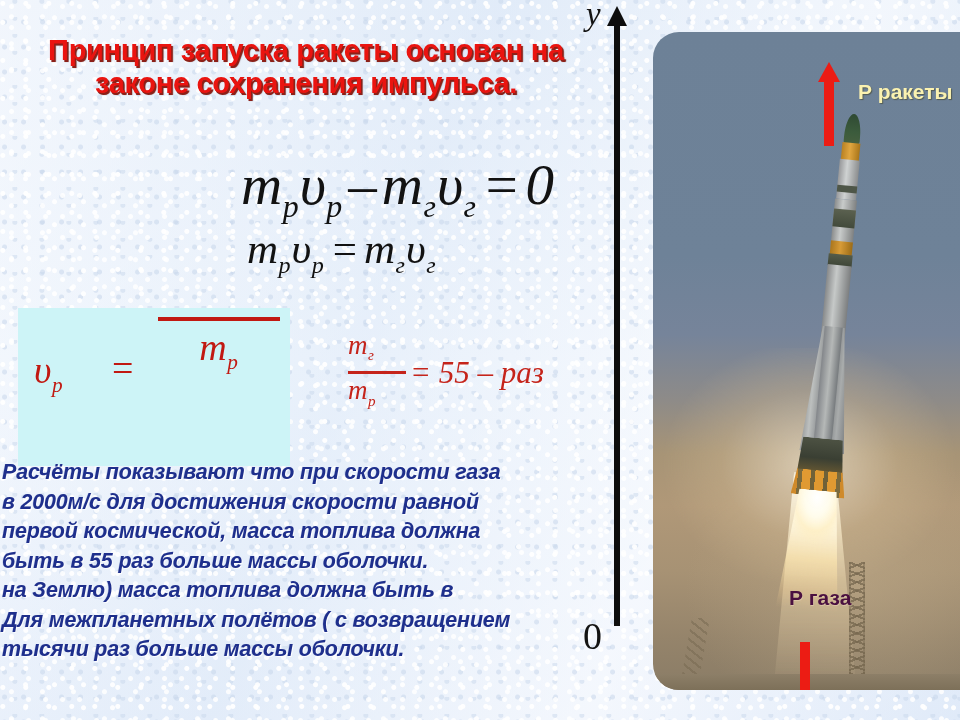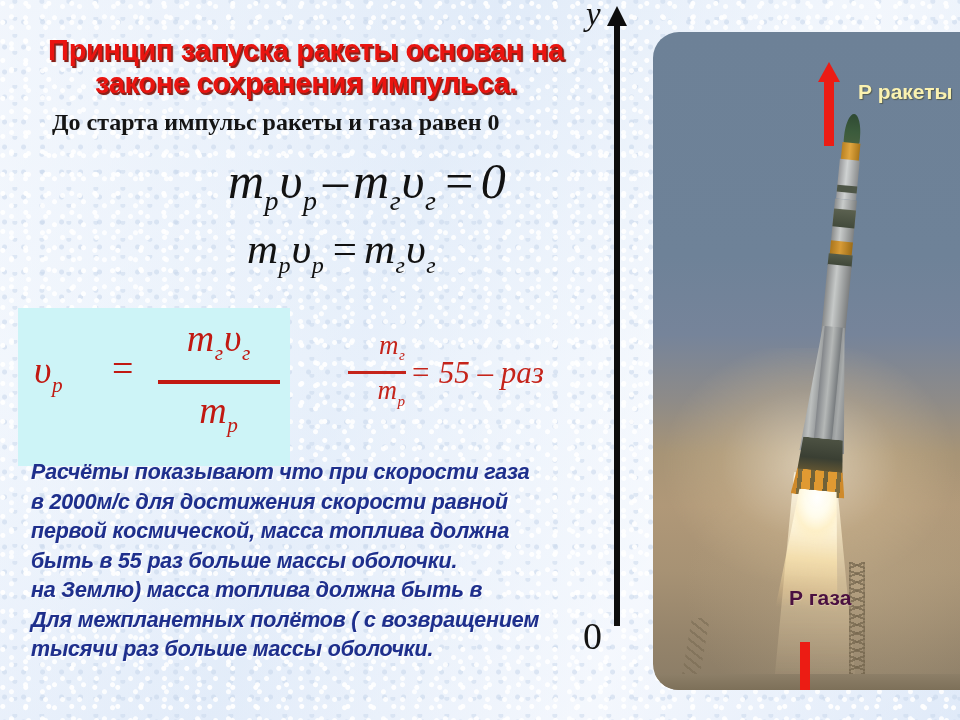--- a/index.html
+++ b/index.html
@@ -69,23 +69,23 @@
     margin-left: 0.5px;
     margin-right: 1px;
   }
   .math .op {
     font-style: italic;
     padding: 0 5px;
   }
 
   #eq1 {
     position: absolute;
-    left: 228px;
+    left: 241px;
     top: 152px;
-    font-size: 50px;
+    font-size: 57px;
     color: #121212;
   }
   #eq2 {
     position: absolute;
     left: 247px;
     top: 224px;
     font-size: 43px;
     color: #121212;
   }
 
@@ -138,36 +138,36 @@
   
   #eq3 {
     position: absolute;
     left: 348px;
     top: 330px;
     color: #c5241b;
     display: flex;
     align-items: center;
   }
   #eq3 .fr {
-    text-align: right;
+    text-align: left;
     width: 58px;
   }
   #eq3 .fr .num { font-size: 27px; line-height: 30px; }
   #eq3 .fr .bar { height: 3px; background: #c5241b; margin: 1px 0; }
   #eq3 .fr .den { font-size: 27px; line-height: 30px; }
   #eq3 .rhs {
     font-size: 31px;
     margin-left: 4px;
     white-space: nowrap;
   }
 
   
   .body-text {
     position: absolute;
-    left: 31px;
+    left: 2px;
     top: 458px;
     width: 600px;
     font-family: "Liberation Sans", sans-serif;
     font-weight: bold;
     font-style: italic;
     font-size: 21.5px;
     line-height: 29.5px;
     color: #1e2f8c;
     letter-spacing: -0.2px;
     text-shadow: 1px 1px 0 rgba(255,255,255,0.85), -0.5px -0.5px 0 rgba(120,140,200,0.35);
@@ -450,35 +450,33 @@
     text-align: right;
   }
 </style>
 </head>
 <body>
 
 <div id="slide">
 
   <div class="title">Принцип запуска ракеты основан на законе сохранения импульса.</div>
 
-  <div class="subhead">До старта импульс ракеты и газа равен 0</div>
 
   <div id="eq1" class="math">
     <span>m</span><span class="sub">р</span><span>υ</span><span class="sub">р</span><span class="op">–</span><span>m</span><span class="sub">г</span><span>υ</span><span class="sub">г</span><span class="op">=</span><span>0</span>
   </div>
 
   <div id="eq2" class="math">
     <span>m</span><span class="sub">р</span><span>υ</span><span class="sub">р</span><span class="op">=</span><span>m</span><span class="sub">г</span><span>υ</span><span class="sub">г</span>
   </div>
 
   <div id="cyanbox">
     <span class="vp math"><span>υ</span><span class="sub">р</span></span>
     <span class="eqsign">=</span>
     <div class="frac">
-      <div class="num math"><span>m</span><span class="sub">г</span><span>υ</span><span class="sub">г</span></div>
       <div class="bar"></div>
       <div class="den math"><span>m</span><span class="sub">р</span></div>
     </div>
   </div>
 
   <div id="eq3" class="math">
     <div class="fr">
       <div class="num"><span>m</span><span class="sub">г</span></div>
       <div class="bar"></div>
       <div class="den"><span>m</span><span class="sub">р</span></div>

